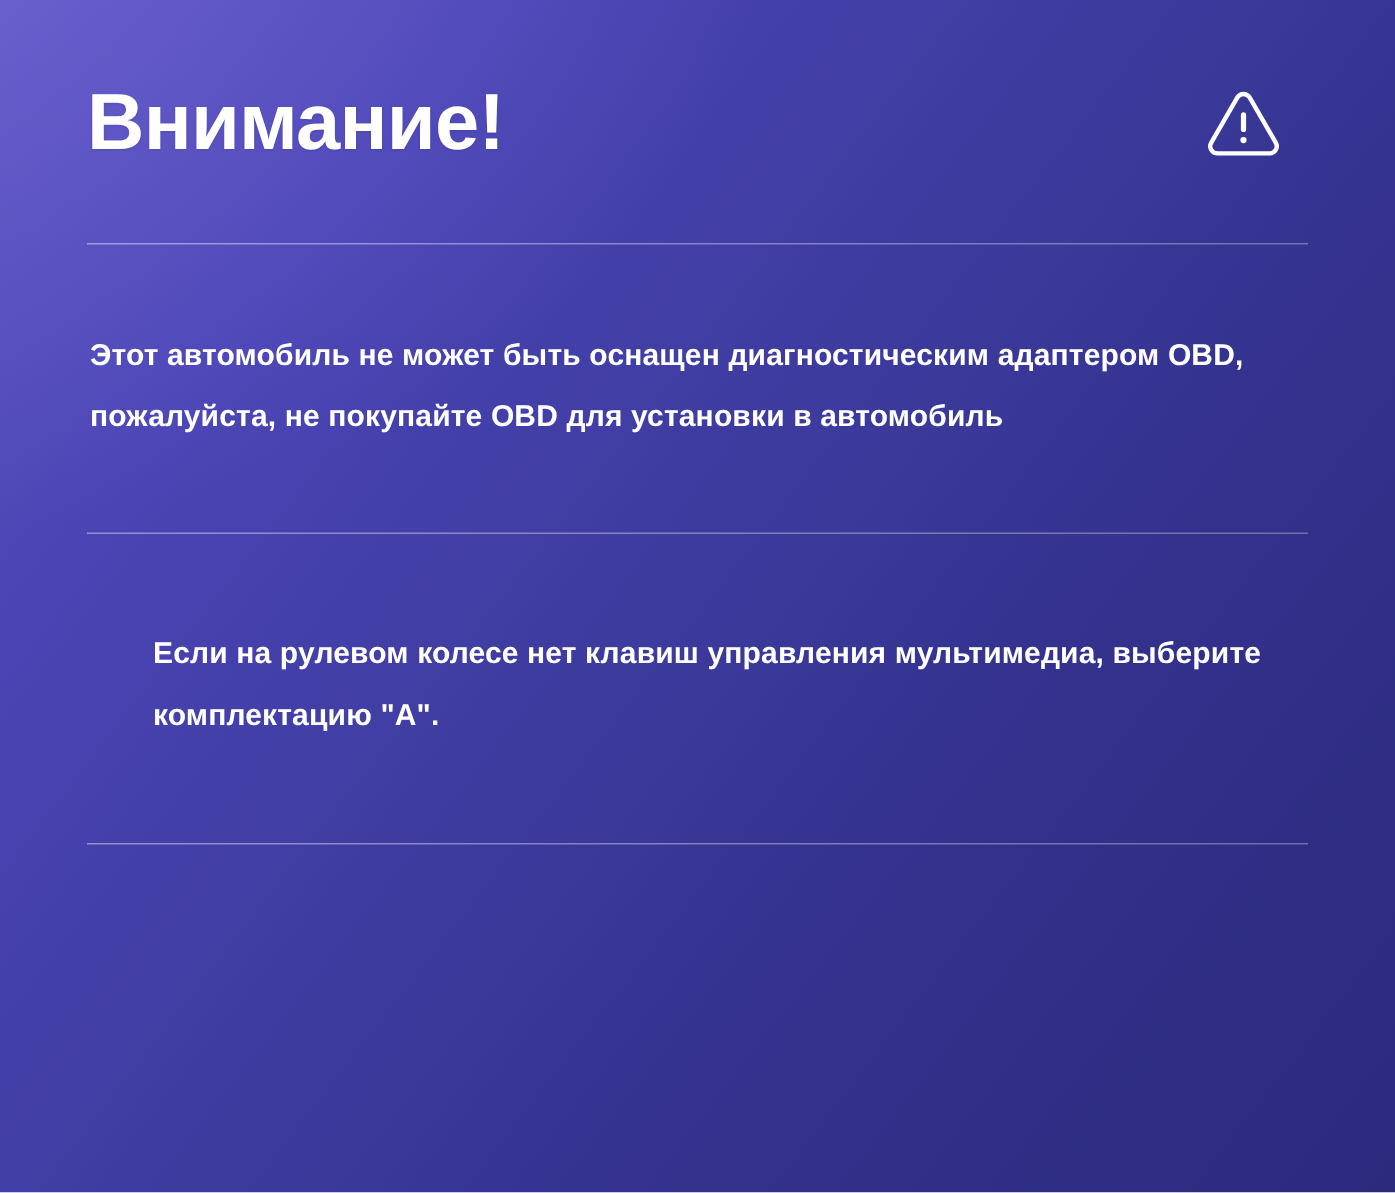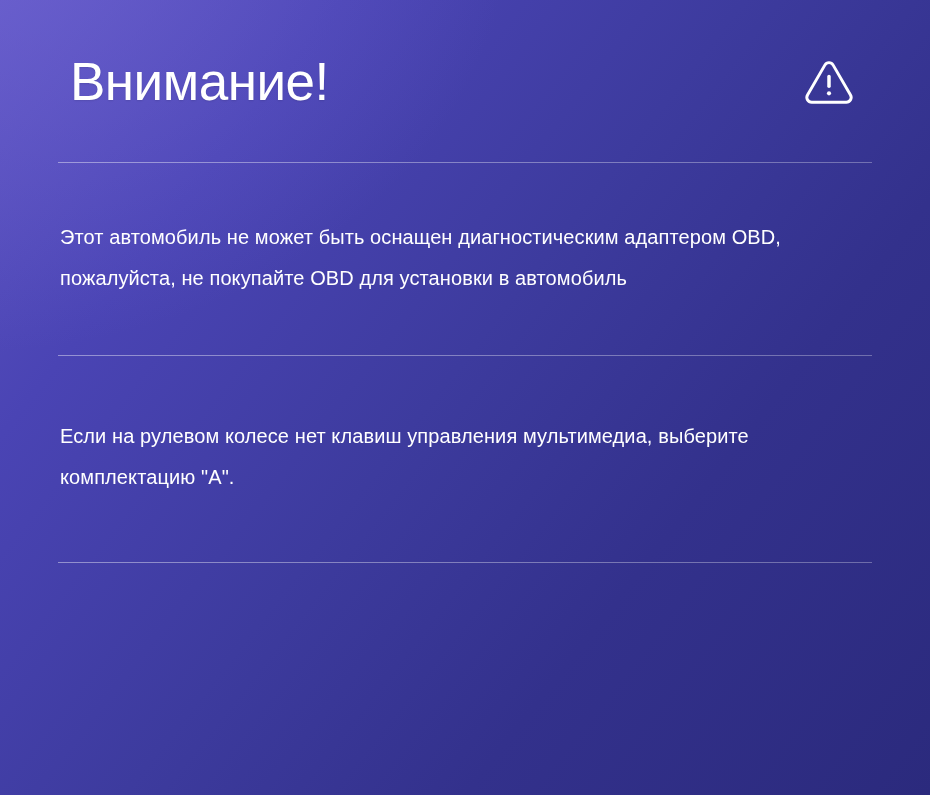--- a/index.html
+++ b/index.html
@@ -27,24 +27,24 @@
   
   .card-header {
     display: flex;
     align-items: center;
     justify-content: space-between;
     height: 162px;
     padding-right: 4px;
   }
   .card-title {
     font-size: 53px;
-    font-weight: normal;
+    font-weight: bold;
     letter-spacing: -0.5px;
     line-height: 1;
-    margin: 12px;
+    margin: 0;
     white-space: nowrap;
     color: #ffffff;
     text-shadow: 0 1px 2px rgba(0,0,0,0.10);
   }
   .warning-icon {
     width: 54px;
     height: 54px;
     flex: 0 0 auto;
     display: block;
     margin-top: 2px;
@@ -57,26 +57,26 @@
     width: 100%;
     background: linear-gradient(to right, rgba(255,255,255,0.42), rgba(255,255,255,0.30));
     border: 0;
     margin: 0;
   }
 
   
   .note {
     font-size: 20px;
     line-height: 41px;
-    font-weight: normal;
+    font-weight: bold;
     color: #ffffff;
     letter-spacing: 0.1px;
   }
   .note-a { padding: 34px 2px 36px 2px; }
-  .note-b { padding: 40px 2px 44px 2px; }
+  .note-b { padding: 40px 2px 44px 2px; margin-left: 42px; }
   .note-c { padding: 36px 2px 0 2px; text-align: justify; }
   .note-c::after {
     content: "";
     display: inline-block;
     width: 100%;
   }
 </style>
 </head>
 <body>
 

